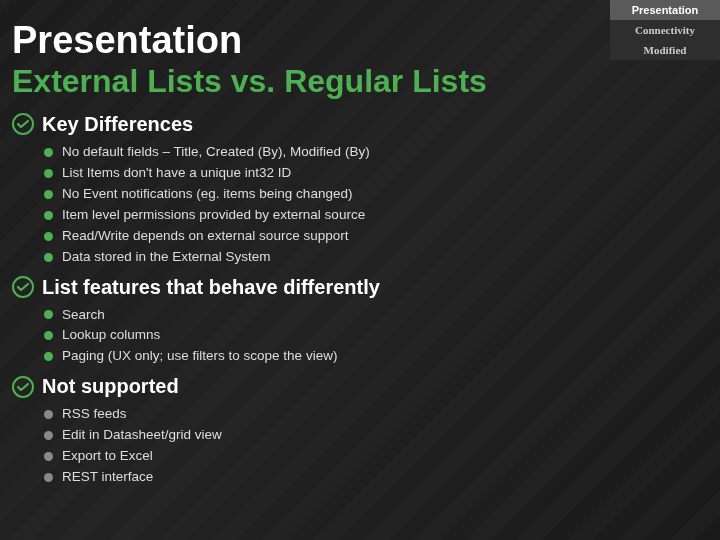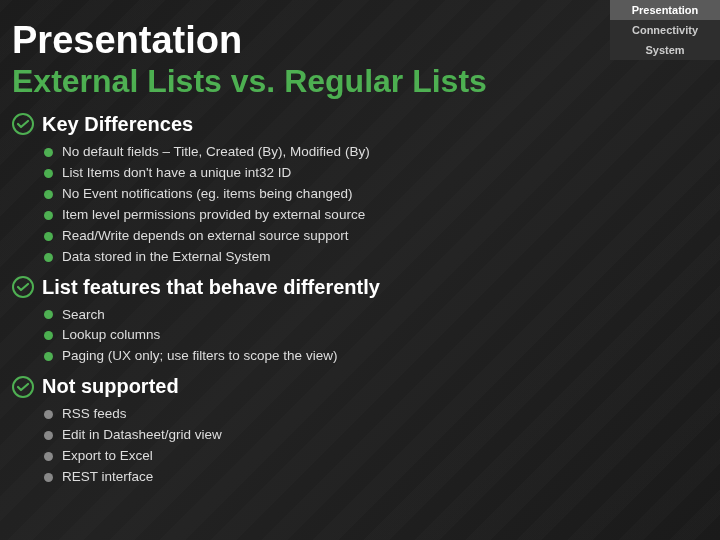--- a/index.html
+++ b/index.html
@@ -55,20 +55,21 @@
     }
 
     .tab-active {
       background-color: #5a5a5a;
       color: #ffffff;
     }
 
     .tab-inactive {
       background-color: #2e2e2e;
       color: #cccccc;
+      font-family: Liberation Serif, serif;
     }
 
     
     .main-title {
       font-size: 38px;
       font-weight: bold;
       color: #ffffff;
       line-height: 1.1;
       margin-bottom: 2px;
       margin-top: 2px;
@@ -134,21 +135,21 @@
     }
   </style>
 </head>
 <body>
 
 <div class="main-container">
 
   <div class="tab-panel">
     <div class="tab-item tab-active">Presentation</div>
     <div class="tab-item tab-inactive">Connectivity</div>
-    <div class="tab-item tab-inactive">System</div>
+    <div class="tab-item tab-inactive">Modified</div>
   </div>
 
   <div class="main-title">Presentation</div>
   <div class="sub-title">External Lists vs. Regular Lists</div>
 
   <div class="section-header">
     <svg class="section-icon" viewBox="0 0 22 22" xmlns="http://www.w3.org/2000/svg">
       <circle cx="11" cy="11" r="10" fill="none" stroke="#4caf50" stroke-width="2"></circle>
       <polyline points="6,11 9,14 16,8" fill="none" stroke="#4caf50" stroke-width="2.2" stroke-linecap="round" stroke-linejoin="round"></polyline>
     </svg>

